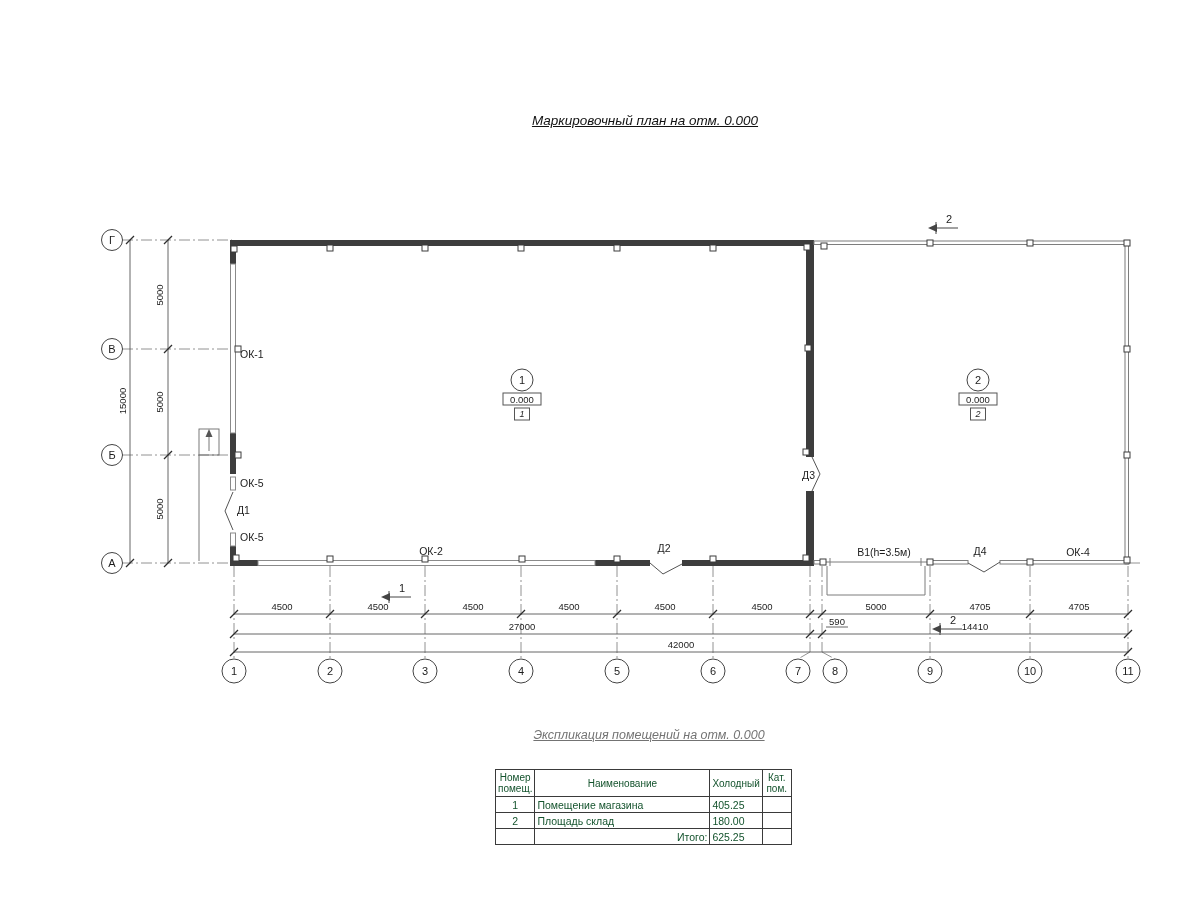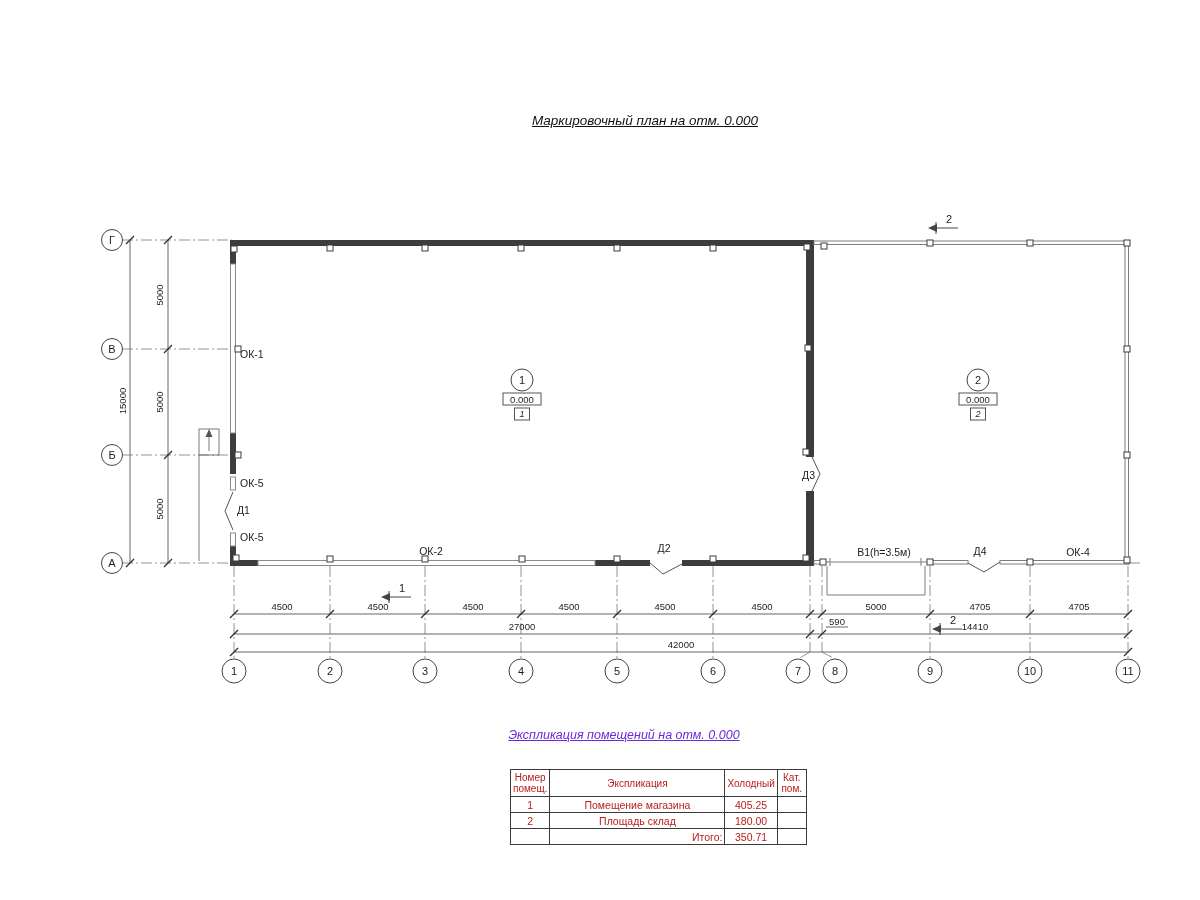--- a/index.html
+++ b/index.html
@@ -8,35 +8,35 @@
   svg{position:absolute;left:0;top:0;}
   svg text{font-family:"Liberation Sans",sans-serif;fill:#1c1c1c;}
   .t-dim{font-size:9.5px;}
   .t-axis{font-size:11px;}
   .t-label{font-size:10.5px;}
   .t-elev{font-size:9.5px;}
   .t-tag{font-size:9px;font-style:italic;}
   .t-sec{font-size:11px;}
 
   
-  .expl{position:absolute;left:510px;top:769px;border-collapse:collapse;
-        color:#b91c1c;table-layout:fixed;padding-left:24px;}
+  .expl{position:absolute;left:495px;top:769px;border-collapse:collapse;
+        color:#14532d;table-layout:fixed;padding-left:24px;}
   .expl td,.expl th{border:1px solid #3a3a3a;font-weight:normal;
         font-size:10.5px;padding:0 2px;overflow:hidden;}
   .expl{border:1.5px solid #3a3a3a;}
   .expl th{font-size:10px;text-align:center;vertical-align:middle;line-height:1.1;}
   .hrow{height:27px;}
   .drow{height:16px;}
   .c-num{width:33px;text-align:center;}
-  .c-name{width:170px;text-align:center;padding-left:6px;}
-  .c-area{width:40px;text-align:center;}
+  .c-name{width:170px;text-align:left;padding-left:6px;}
+  .c-area{width:40px;}
   .c-cat{width:24px;text-align:center;}
   .totlbl{text-align:right;padding-right:5px;margin-top:22px;}
-  .tbl-title{position:absolute;left:424px;top:728px;width:400px;text-align:center;
-        font-size:12.5px;font-style:italic;color:#6d28d9;
+  .tbl-title{position:absolute;left:449px;top:728px;width:400px;text-align:center;
+        font-size:12.5px;font-style:italic;color:#737373;
         text-decoration:underline;}
   .main-title{position:absolute;left:445px;top:113px;width:400px;text-align:center;
         font-size:13.5px;font-style:italic;color:#111;
         text-decoration:underline;}
 </style>
 </head>
 <body>
 
 <div class="canvas">
 
@@ -297,38 +297,38 @@
   <table class="expl">
     <colgroup>
         <col class="c-num">
         <col class="c-name">
         <col class="c-area">
         <col class="c-cat">
       </colgroup>
     <tbody>
         <tr class="hrow">
       <th>Номер помещ.</th>
-      <th>Экспликация</th>
+      <th>Наименование</th>
       <th>Холодный</th>
       <th>Кат. пом.</th>
     </tr>
     <tr class="drow">
       <td class="c-num">1</td>
       <td class="c-name">Помещение магазина</td>
       <td class="c-area">405.25</td>
       <td class="c-cat"></td>
     </tr>
     <tr class="drow">
       <td class="c-num">2</td>
       <td class="c-name">Площадь склад</td>
       <td class="c-area">180.00</td>
       <td class="c-cat"></td>
     </tr>
     <tr class="drow">
       <td class="c-num"></td>
       <td class="c-name totlbl">Итого:</td>
-      <td class="c-area">350.71</td>
+      <td class="c-area">625.25</td>
       <td class="c-cat"></td>
     </tr>
   </tbody>
     </table>
 
 </div>
 
 </body></html>

